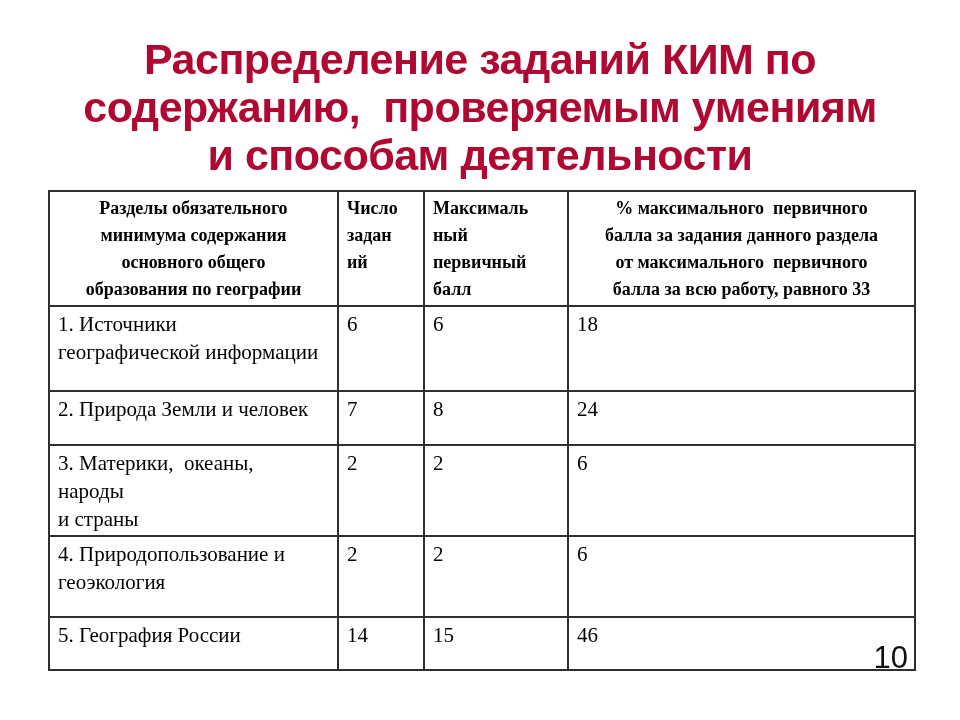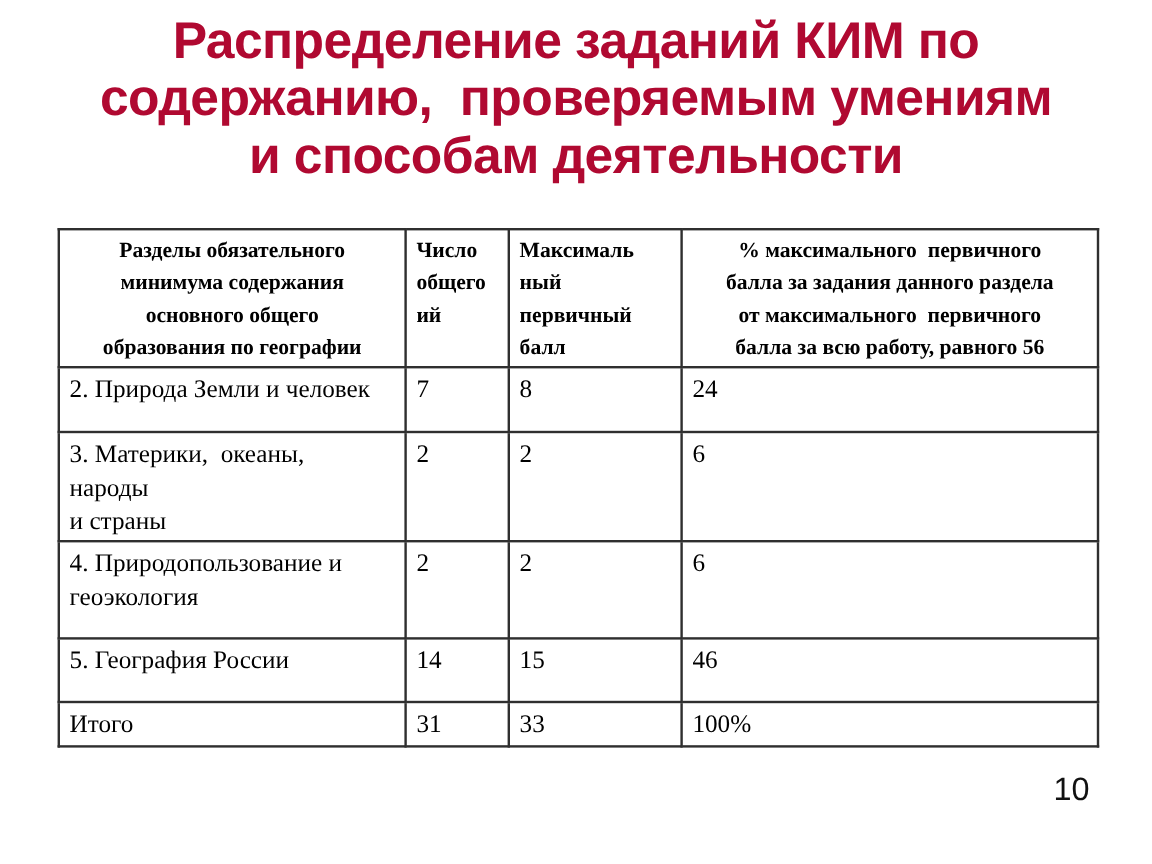--- a/index.html
+++ b/index.html
@@ -65,59 +65,66 @@
   tr.r1  { height: 54px; }
   tr.r2  { height: 58px; }
   tr.r3  { height: 81px; margin-top: 28px; }
   tr.r4  { height: 53px; padding-left: 48px; }
   tr.r5  { height: 37px; }
   .page-number {
     position: absolute;
     top: 644px;
     right: 52px;
     font-family: "Liberation Sans", sans-serif;
-    font-size: 27px;
+    font-size: 31px;
     line-height: 28px;
     color: #111111;
     z-index: 2;
   }
 </style>
 </head>
 <body>
 
 <div class="slide">
 
-  <div class="title" style="color: rgb(176, 9, 49);">Распределение заданий КИМ по
+  <div class="title" style="color: rgb(176, 9, 49); margin-top: 25px;">Распределение заданий КИМ по
 содержанию,  проверяемым умениям
 и способам деятельности</div>
 
   <table class="dist">
     <colgroup>
       <col style="width:289px">
       <col style="width:86px">
       <col style="width:144px">
       <col style="width:347px">
     </colgroup>
     <tbody>
       <tr class="rh">
         <th class="c">Разделы обязательного
 минимума содержания
 основного общего
 образования по географии</th>
         <th class="l">Число
-общего
+задан
 ий</th>
         <th class="l">Максималь
 ный
 первичный
 балл</th>
         <th class="c">% максимального  первичного
 балла за задания данного раздела
 от максимального  первичного
-балла за всю работу, равного 56</th>
+балла за всю работу, равного 33</th>
+      </tr>
+      <tr class="r0">
+        <td class="section">1. Источники
+географической информации</td>
+        <td class="val">6</td>
+        <td class="val">6</td>
+        <td class="val">18</td>
       </tr>
       <tr class="r1">
         <td class="section">2. Природа Земли и человек</td>
         <td class="val">7</td>
         <td class="val">8</td>
         <td class="val">24</td>
       </tr>
       <tr class="r2">
         <td class="section">3. Материки,  океаны,  народы
 и страны</td>
@@ -131,24 +138,18 @@
         <td class="val">2</td>
         <td class="val">2</td>
         <td class="val">6</td>
       </tr>
       <tr class="r4">
         <td class="section">5. География России</td>
         <td class="val">14</td>
         <td class="val">15</td>
         <td class="val">46</td>
       </tr>
-      <tr class="r5">
-        <td class="section">Итого</td>
-        <td class="val">31</td>
-        <td class="val">33</td>
-        <td class="val">100%</td>
-      </tr>
     </tbody>
   </table>
 
   <div class="page-number">10</div>
 
 </div>
 
 </body></html>

